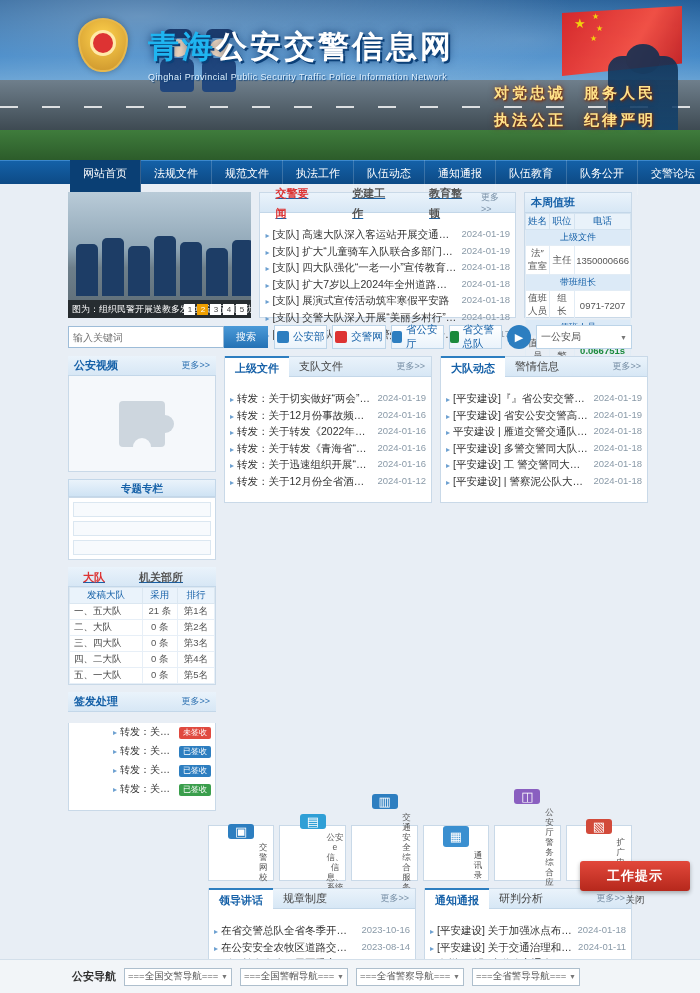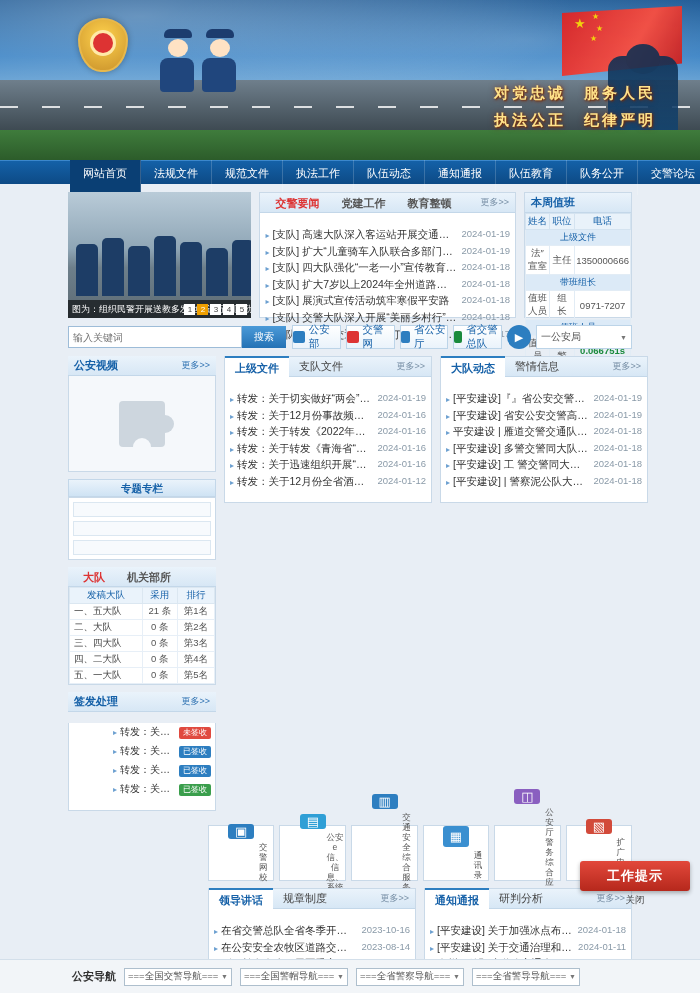--- a/index.html
+++ b/index.html
@@ -94,21 +94,21 @@
   .page { padding:8px 68px 0 68px; }
   .row { display:flex; gap:8px; }
   .panel { background:#fff; border:1px solid #c9d9e8; }
   .panel-hd {
     height:20px; background:linear-gradient(180deg,#eaf3fb,#d7e7f5);
     border-bottom:1px solid #c3d7e9; display:flex; align-items:center;
     padding:0 6px; font-size:11px; font-weight:bold; color:#1661a8;
     justify-content:space-between;
   }
   .panel-hd .more { font-size:9px; font-weight:normal; color:#7b92a8; cursor:pointer;}
-  .tabs { display:flex; gap:4px; }
+  .tabs { display:flex; gap:16px;text-decoration:underline; }
   .tab { padding:0 9px; line-height:20px; font-size:11px; color:#555; cursor:pointer; }
   .tab.active { color:#d33; font-weight:bold; }
 
   
   .toprow { height:126px; }
   .photo { width:218px; position:relative; background:#24405a; overflow:hidden;}
   .photo .img { position:absolute; inset:0;
     background:
       linear-gradient(180deg,#b9cbd8 0%, #8fa6b6 45%, #6d7f8b 60%, #5d6b74 100%);
   }
@@ -134,21 +134,21 @@
 
   .duty { width:128px; }
   .duty table { width:100%; border-collapse:collapse; font-size:9.5px; }
   .duty th { background:#e9f2fa; color:#1661a8; font-weight:normal; border:1px solid #d4e3f0; height:15px;}
   .duty td { border:1px solid #e2ecf5; height:15px; text-align:center; color:#555; }
   .duty .sec { background:#dceaf7; color:#1661a8; height:13px; text-align:center; font-size:9px;}
   .duty .green { color:#1a8a3c; font-weight:bold;}
 
   
   .searchrow { margin-top:7px; display:flex; gap:6px; align-items:center; height:24px;}
-  .searchbox { width:218px; display:flex; }
+  .searchbox { width:200px; display:flex; }
   .searchbox input { flex:1; height:22px; border:1px solid #9dbcd8; font-size:10px; padding:0 4px; }
   .searchbox button { width:44px; height:22px; background:linear-gradient(180deg,#4b9ad8,#2472b5);
     color:#fff; border:none; font-size:10px; cursor:pointer;}
   .govbar { flex:1; display:flex; gap:5px; align-items:center;}
   .govbtn { flex:1; height:24px; border:1px solid #bcd4e8; background:linear-gradient(180deg,#fff,#eaf3fb);
     display:flex; align-items:center; justify-content:center; gap:4px; font-size:10.5px; color:#1661a8;}
   .govbtn .ic { width:12px; height:12px; border-radius:2px; background:#2d7ec0; display:inline-block;}
   .govbtn.red .ic { background:#d33; }
   .govbtn.green .ic { background:#1a8a3c; }
   .circbtn { width:24px;height:24px;border-radius:50%;background:#2d7ec0;color:#fff;
@@ -244,20 +244,24 @@
     <div class="cop c1">
         <div class="cap"></div>
         <div class="face"></div>
         <div class="body"></div>
       </div>
     <div class="cop c2">
         <div class="cap"></div>
         <div class="face"></div>
         <div class="body"></div>
       </div>
+  </div>
+  <div class="site-title">
+    <div class="cn"><span class="blue">青海</span><span>公安交警信息网</span></div>
+    <div class="en">Qinghai Provincial Public Security Traffic Police Information Network</div>
   </div>
   <div class="slogan">
     <div>对党忠诚　服务人民</div>
     <div>执法公正　纪律严明</div>
   </div>
 </div>
 
 <div class="nav">
   <div class="item active">网站首页</div>
   <div class="item">法规文件</div>

